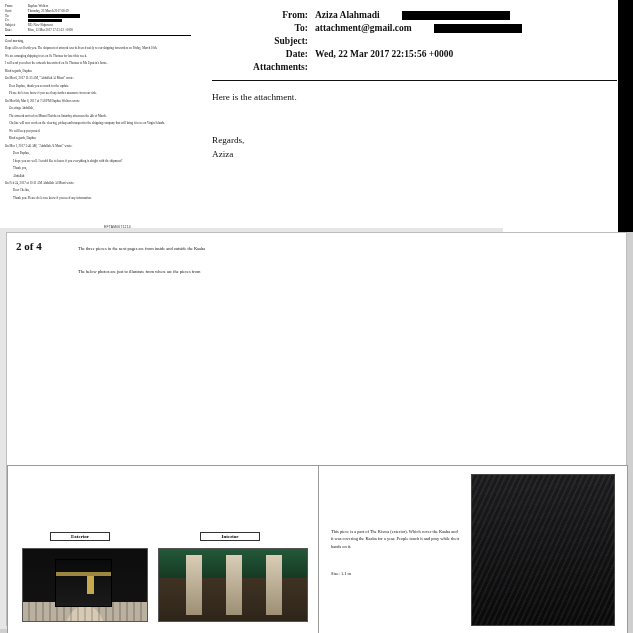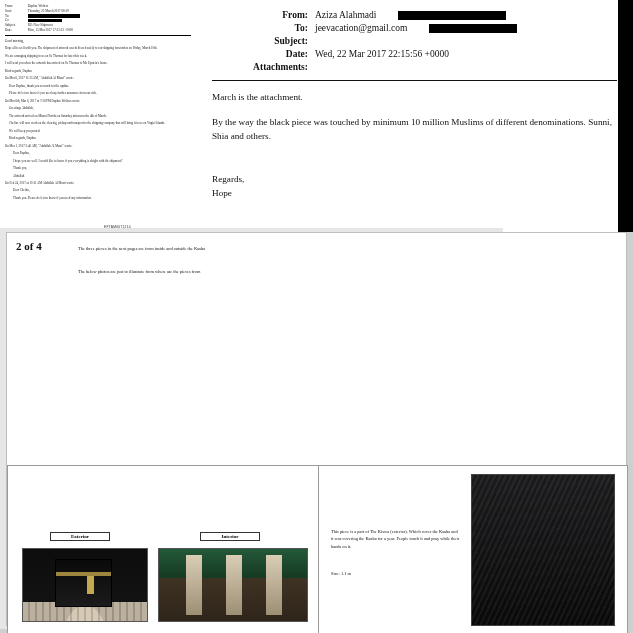--- a/index.html
+++ b/index.html
@@ -38,21 +38,21 @@
     background:#ffffff;
     box-sizing:border-box;
     padding:10px 16px 8px 16px;
     font-family:"Liberation Serif", serif;
     color:#111;
     overflow:hidden;
   }
   .em-hdr{margin-left:8px;}
   .em-row{display:flex;align-items:flex-start;margin-bottom:3px;font-size:9.5px;}
   .em-row .k{width:88px;text-align:right;font-weight:bold;padding-right:7px;flex:0 0 auto;}
-  .em-row .v{flex:1 1 auto;display:flex;align-items:center;gap:22px;}
+  .em-row .v{flex:1 1 auto;display:flex;align-items:center;gap:22px;font-weight:bold;}
   .em-row .v .blk{background:#000;height:9px;display:inline-block;}
   .em-sep{height:1px;background:#111;margin:8px 0 10px 0;}
   .em-body p{margin:0 0 12px 0;font-size:9.2px;line-height:1.45;}
   .em-sign{margin-top:30px;font-size:9.2px;line-height:1.5;}
 
   
   .em-blackcol{position:absolute;right:0;top:0;width:15px;height:232px;background:#000;}
 
   
   .doc{
@@ -200,46 +200,45 @@
       <div class="em-row">
         <div class="k">From:</div>
         <div class="v">
           <span>Aziza Alahmadi</span>
           <span class="blk" style="width:108px"></span>
         </div>
       </div>
       <div class="em-row">
         <div class="k">To:</div>
         <div class="v">
-          <span>jeevacation@gmail.com</span>
+          <span>attachment@gmail.com</span>
           <span class="blk" style="width:88px"></span>
         </div>
       </div>
       <div class="em-row">
         <div class="k">Subject:</div>
       </div>
       <div class="em-row">
         <div class="k">Date:</div>
         <div class="v">
             <span>Wed, 22 Mar 2017 22:15:56 +0000</span>
           </div>
       </div>
       <div class="em-row">
         <div class="k">Attachments:</div>
       </div>
     </div>
 
     <div class="em-sep"></div>
 
     <div class="em-body">
-      <p>March is the attachment.</p>
-      <p>By the way the black piece was touched by minimum 10 million Muslims of different denominations. Sunni, Shia and others.</p>
+      <p>Here is the attachment.</p>
       <div class="em-sign">
         <div>Regards,</div>
-        <div>Hope</div>
+        <div>Aziza</div>
       </div>
     </div>
   </div>
 
   <div class="doc">
     <div class="doc-white"></div>
 
     <div class="pagecount">2 of 4</div>
     <div class="doc-caption tinytxt">The three pieces in the next pages are from inside and outside the Kaaba</div>
     <div class="doc-caption2 tinytxt">The below photos are just to illustrate from where are the pieces from</div>

